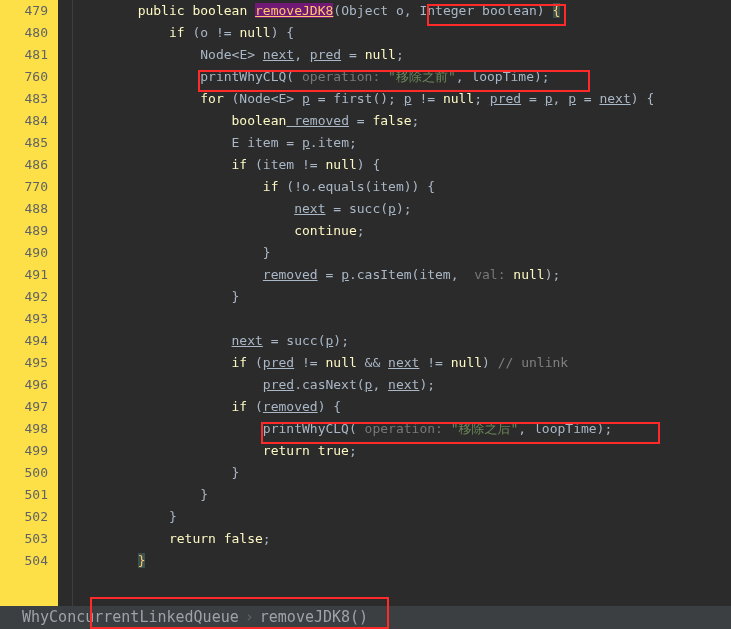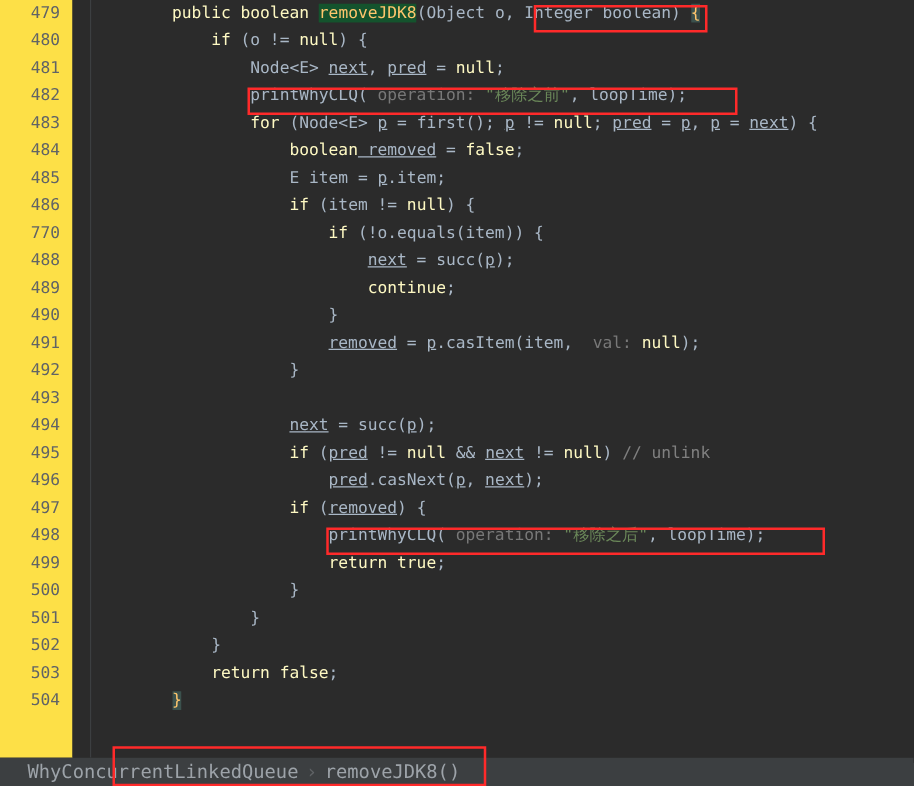--- a/index.html
+++ b/index.html
@@ -44,21 +44,21 @@
     overflow: hidden;
   }
   .code .row {
     height: 22px;
     line-height: 22px;
     white-space: pre;
   }
 
   .kw { color: #fef9c3; }
   .type { color: #a9b7c6; }
-  .hl-method { color: #ffc66d; background: #14532d; }
+  .hl-method { color: #ffc66d; background: #701a75; text-decoration: underline; }
   .ident { color: #a9b7c6; }
   .under { text-decoration: underline; }
   .str { color: #6a8759; }
   .cmt { color: #808080; }
   .paramhint { color: #787878; }
   .hl-brace { color: #ffc66d; background: #3b514d; }
 
   .redbox {
     position: absolute;
     border: 2px solid #ff2a2a;
@@ -81,21 +81,21 @@
   }
 </style>
 </head>
 <body>
 
 <div class="editor">
   <div class="gutter">
       <div class="ln">479</div>
       <div class="ln">480</div>
       <div class="ln">481</div>
-      <div class="ln">482</div>
+      <div class="ln">760</div>
       <div class="ln">483</div>
       <div class="ln">484</div>
       <div class="ln">485</div>
       <div class="ln">486</div>
       <div class="ln">770</div>
       <div class="ln">488</div>
       <div class="ln">489</div>
       <div class="ln">490</div>
       <div class="ln">491</div>
       <div class="ln">492</div>

